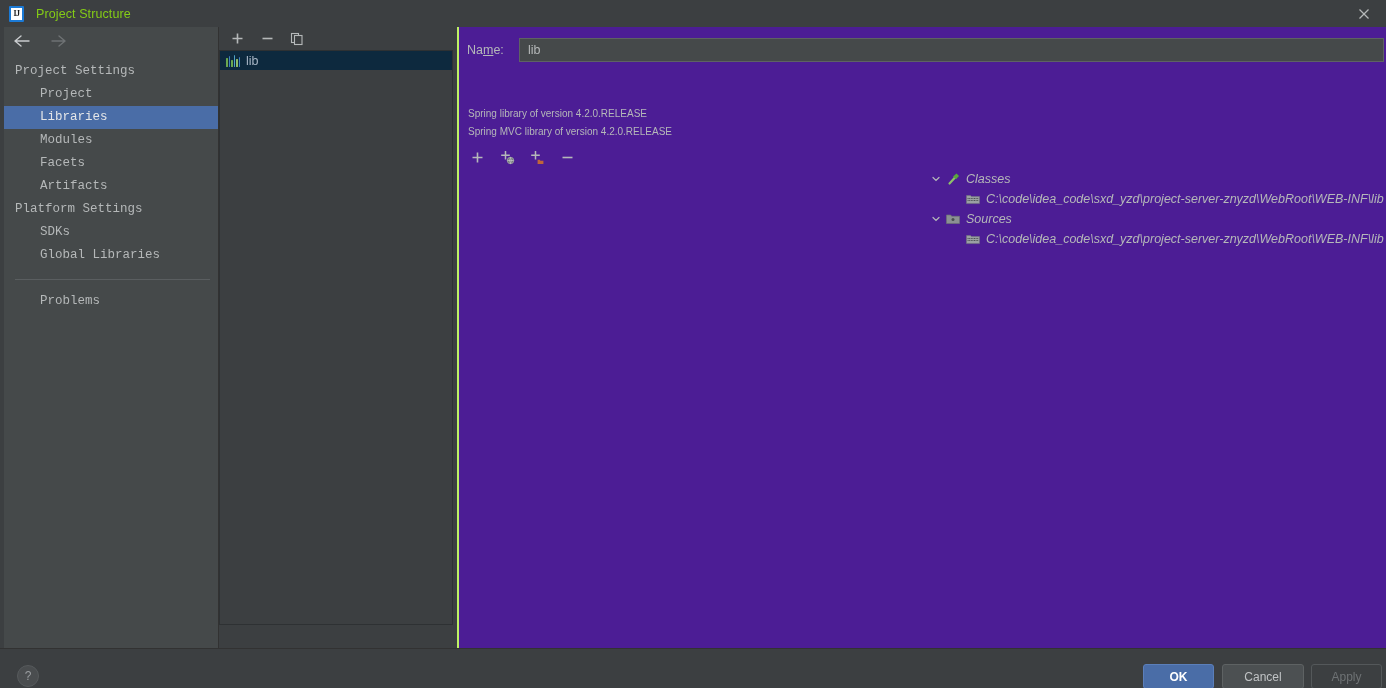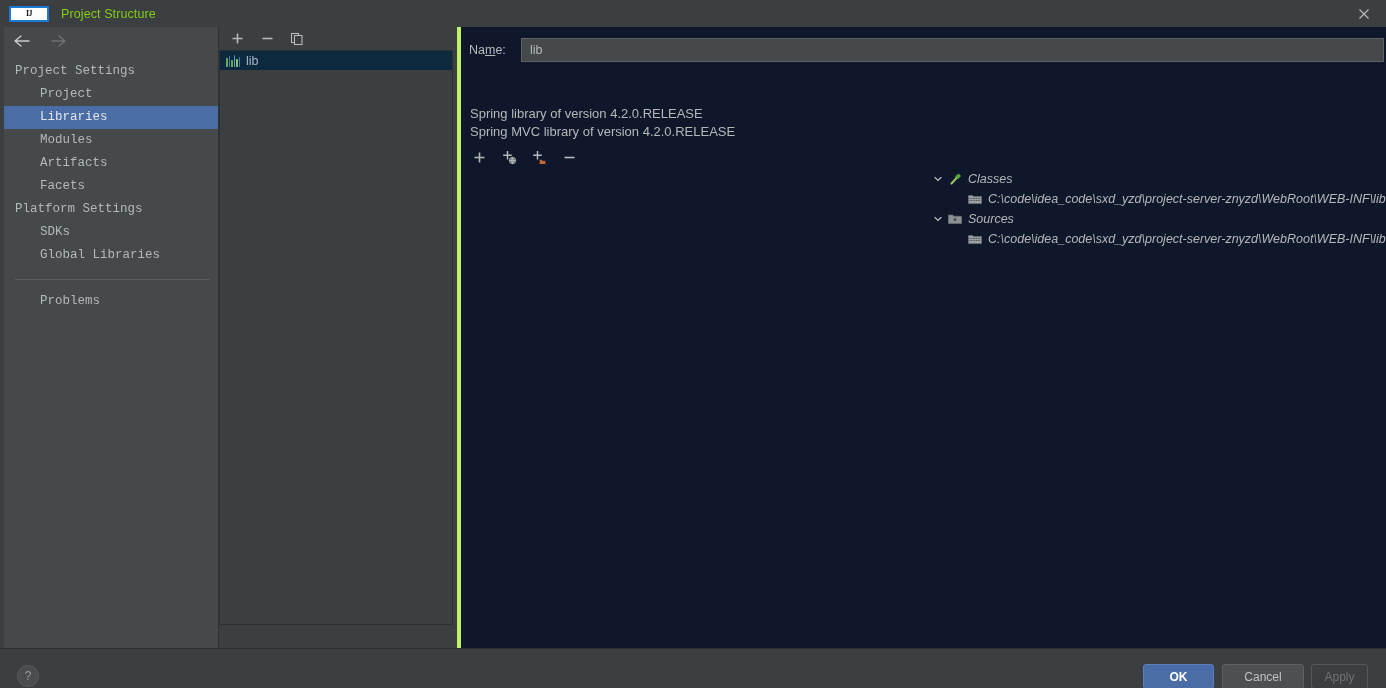--- a/index.html
+++ b/index.html
@@ -25,21 +25,21 @@
     background: #3c3f41;
   }
 
   
   #titlebar {
     position: absolute; left: 0; top: 0; width: 1386px; height: 27px;
     background: #3c3f41;
     display: flex; align-items: center;
   }
   #app-logo {
-    width: 40px; height: 16px; margin-left: 9px;
+    width: 15px; height: 16px; margin-left: 9px;
     background: #ffffff;
     border: 2px solid #1b7ad6;
     border-radius: 1px;
     position: relative; flex: none;
     display: flex; align-items: center; justify-content: center;
   }
   #app-logo span {
     font-size: 8px; font-weight: bold; color: #1a1a1a;
     letter-spacing: -0.5px; line-height: 1;
     font-family: "Liberation Serif", serif;
@@ -114,22 +114,22 @@
     padding-left: 6px; gap: 6px; cursor: pointer;
   }
   .lib-row.selected { background: #0d293e; }
   .lib-label { font-size: 12.5px; color: #a9b7c6; }
   .libicon { width: 14px; height: 12px; display:flex; align-items:flex-end; gap:1px; }
   .libicon i { display:block; width:2px; border-radius:0.5px; }
 
   
   #rightpanel {
     position: absolute; left: 457px; top: 0; right: 0; height: 621px;
-    background: #0f172a;
-    border-left: 4px solid #bef264;
+    background: #4c1d95;
+    border-left: 2px solid #bef264;
   }
   #name-row {
     position: absolute; left: 8px; top: 11px; right: 2px;
     height: 24px; display: flex; align-items: center;
   }
   #name-label {
     font-size: 12.5px; color: #b5b8b9; width: 52px; flex: none;
   }
   #name-label u { text-decoration: underline; }
   #name-input {
@@ -137,21 +137,21 @@
     background: #45494a;
     border: 1px solid #5e6263;
     color: #b5b8b9;
     font-size: 12.5px;
     font-family: "Liberation Sans", sans-serif;
     padding: 0 8px;
     outline: none;
   }
   .desc-line {
     position: absolute; left: 9px;
-    font-size: 13px; color: #b5b8b9; line-height: 15px;
+    font-size: 10px; color: #b5b8b9; line-height: 15px;
   }
   #desc0 { top: 79px; }
   #desc1 { top: 97px; }
 
   #right-toolbar {
     position: absolute; left: 8px; top: 119px;
     height: 22px; display: flex; align-items: center; gap: 10px;
   }
 
   
@@ -192,21 +192,21 @@
     left: 1143px; width: 71px;
     background: #4a6da7; border: 1px solid #5b7fba;
     color: #ffffff; font-weight: bold;
   }
   #btn-cancel {
     left: 1222px; width: 82px;
     background: #4c5052; border: 1px solid #5e6263;
     color: #c0c3c5;
   }
   #btn-apply {
-    left: 1311px; width: 57px;
+    left: 1311px; width: 71px;
     background: #3c3f41; border: 1px solid #54585a;
     color: #6e7274;
     cursor: default;
   }
 </style>
 </head>
 <body>
 
 <div id="behind-strip">
   <div class="seg" style="top:0px;height:60px;background:#3c3f41;"></div>
@@ -251,22 +251,22 @@
           <svg width="18" height="14" viewBox="0 0 18 14">
             <path d="M16 7 L10 2 M16 7 L10 12 M16 7 L3 7" stroke="#6e7274" stroke-width="1.4" fill="none" stroke-linecap="round"></path>
           </svg>
         </div>
       </div>
       <div id="sidebar-list">
           <div class="side-group">Project Settings</div>
           <div class="side-item">Project</div>
           <div class="side-item selected">Libraries</div>
           <div class="side-item">Modules</div>
+          <div class="side-item">Facets</div>
           <div class="side-item">Artifacts</div>
-          <div class="side-item">Facets</div>
           <div class="side-group">Platform Settings</div>
           <div class="side-item">SDKs</div>
           <div class="side-item">Global Libraries</div>
           <div class="side-sep"></div>
           <div class="side-item">Problems</div>
         </div>
     </div>
 
     <div id="midpanel">
       <div id="mid-toolbar">

